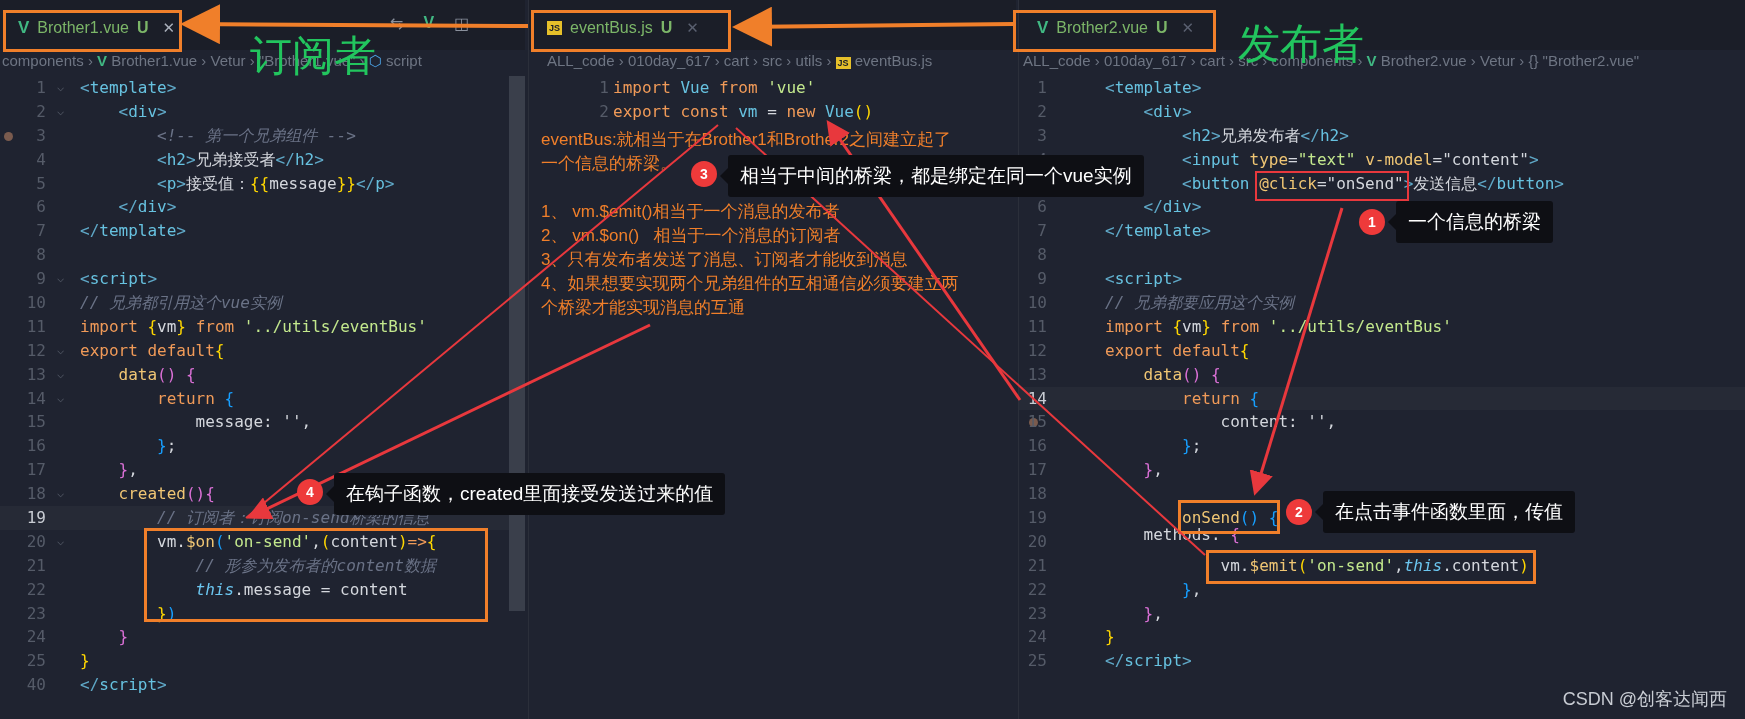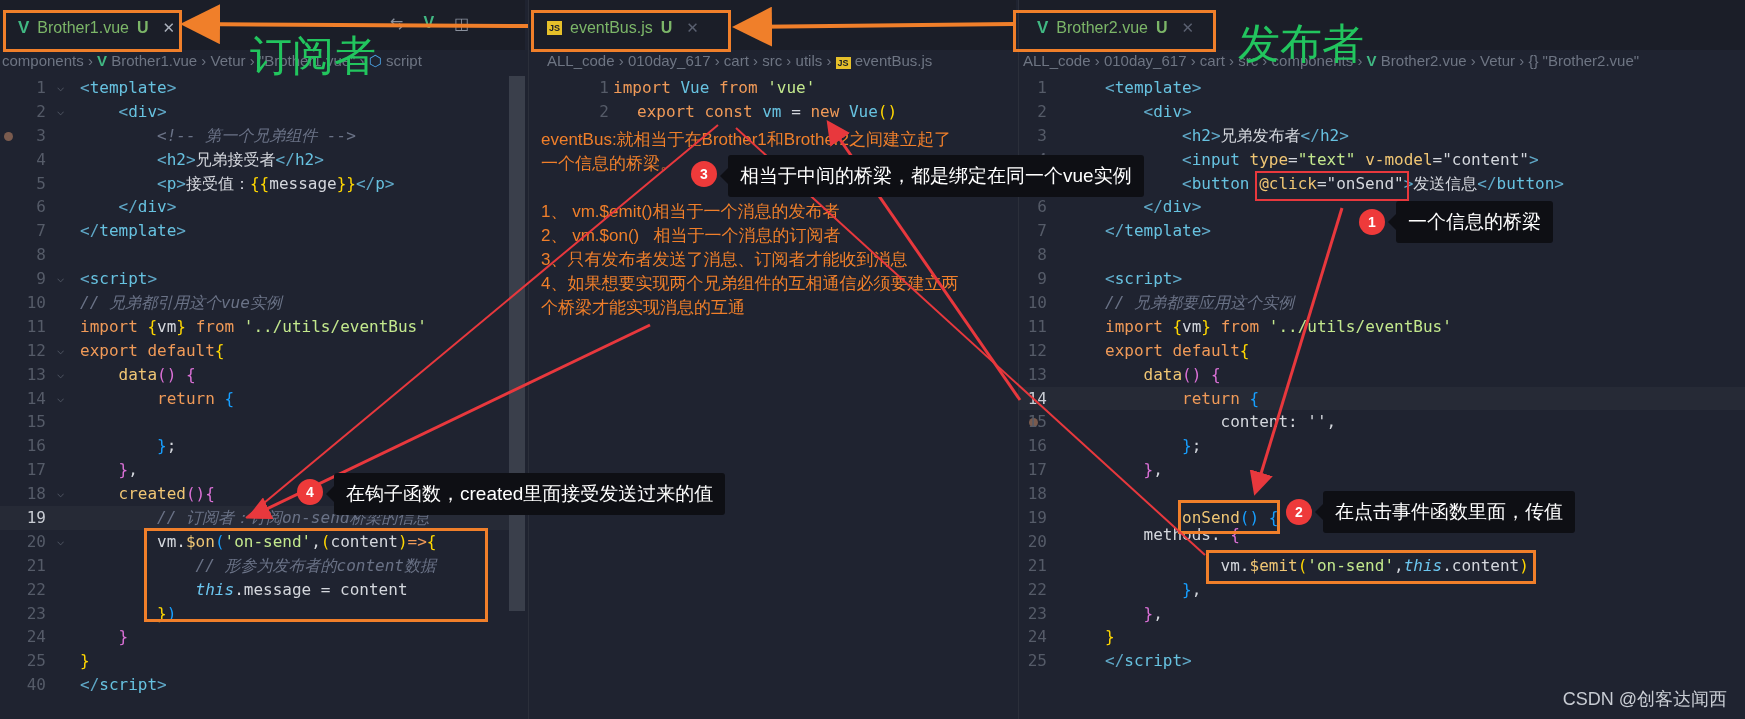--- a/index.html
+++ b/index.html
@@ -75,21 +75,21 @@
     <div class="line"><span class="ln">5</span><span class="txt">        <span class="tg">&lt;</span><span class="tn">p</span><span class="tg">&gt;</span><span>接受值：</span><span class="br1">{{</span><span>message</span><span class="br1">}}</span><span class="tg">&lt;/</span><span class="tn">p</span><span class="tg">&gt;</span></span></div>
     <div class="line"><span class="ln">6</span><span class="txt">    <span class="tg">&lt;/</span><span class="tn">div</span><span class="tg">&gt;</span></span></div>
     <div class="line"><span class="ln">7</span><span class="txt"><span class="tg">&lt;/</span><span class="tn">template</span><span class="tg">&gt;</span></span></div>
     <div class="line"><span class="ln">8</span></div>
     <div class="line"><span class="ln">9</span><span class="fold">⌵</span><span class="txt"><span class="tg">&lt;</span><span class="tn">script</span><span class="tg">&gt;</span></span></div>
     <div class="line"><span class="ln">10</span><span class="txt"><span class="cm">// 兄弟都引用这个vue实例</span></span></div>
     <div class="line"><span class="ln">11</span><span class="txt"><span class="kw">import</span> <span class="br1">{</span>vm<span class="br1">}</span> <span class="kw">from</span> <span class="st">'../utils/eventBus'</span></span></div>
     <div class="line"><span class="ln">12</span><span class="fold">⌵</span><span class="txt"><span class="kw">export default</span><span class="br1">{</span></span></div>
     <div class="line"><span class="ln">13</span><span class="fold">⌵</span><span class="txt">    <span class="fn">data</span><span class="br2">()</span> <span class="br2">{</span></span></div>
     <div class="line"><span class="ln">14</span><span class="fold">⌵</span><span class="txt">        <span class="kw">return</span> <span class="br3">{</span></span></div>
-    <div class="line"><span class="ln">15</span></div>
+    <div class="line"><span class="ln">15</span><span class="txt">            <span>message: '',</span></span></div>
     <div class="line"><span class="ln">16</span><span class="txt">        <span class="br3">}</span>;</span></div>
     <div class="line"><span class="ln">17</span><span class="txt">    <span class="br2">}</span>,</span></div>
     <div class="line"><span class="ln">18</span><span class="fold">⌵</span><span class="txt">    <span class="fn">created</span><span class="br2">()</span><span class="br2">{</span></span></div>
     <div class="line cur"><span class="ln" style="color:#c8ccd3">19</span><span class="txt">        <span class="cm">// 订阅者：订阅on-send桥梁的信息</span></span></div>
     <div class="line"><span class="ln">20</span><span class="fold">⌵</span><span class="txt">        vm.<span class="fn">$on</span><span class="br3">(</span><span class="st">'on-send'</span>,<span class="br1">(</span>content<span class="br1">)</span><span class="kw">=&gt;</span><span class="br1">{</span></span></div>
     <div class="line"><span class="ln">21</span><span class="txt">            <span class="cm">// 形参为发布者的content数据</span></span></div>
     <div class="line"><span class="ln">22</span><span class="txt">            <span class="ths">this</span><span>.message = content</span></span></div>
     <div class="line"><span class="ln">23</span><span class="txt">        <span class="br1">}</span><span class="br3">)</span></span></div>
     <div class="line"><span class="ln">24</span><span class="txt">    <span class="br2">}</span></span></div>
     <div class="line"><span class="ln">25</span><span class="txt"><span class="br1">}</span></span></div>
@@ -111,21 +111,21 @@
     <span>ALL_code</span> ›
     <span>010day_617</span> ›
     <span>cart</span> ›
     <span>src</span> ›
     <span>utils</span> ›
     <span class="js">JS</span>
     <span>eventBus.js</span>
   </div>
   <div class="code" style="left:0;">
     <div class="line"><span class="ln" style="width:80px;">1</span><span class="txt" style="left:84px;"><span class="kw">import</span> <span class="tn">Vue</span> <span class="kw">from</span> <span class="st">'vue'</span></span></div>
-    <div class="line"><span class="ln" style="width:80px;">2</span><span class="txt" style="left:84px;margin-left:24px;"><span class="kw">export const</span> <span class="tn">vm</span> = <span class="kw">new</span> <span class="tn">Vue</span><span class="br1">()</span></span></div>
+    <div class="line"><span class="ln" style="width:80px;">2</span><span class="txt" style="left:84px;"><span class="kw">export const</span> <span class="tn">vm</span> = <span class="kw">new</span> <span class="tn">Vue</span><span class="br1">()</span></span></div>
   </div>
   <div class="note" style="left:12px;top:128px;">eventBus:就相当于在Brother1和Brother2之间建立起了
 一个信息的桥梁。</div>
   <div class="note" style="left:12px;top:200px;">1、 vm.$emit()相当于一个消息的发布者
 2、 vm.$on()   相当于一个消息的订阅者
 3、只有发布者发送了消息、订阅者才能收到消息
 4、如果想要实现两个兄弟组件的互相通信必须要建立两
 个桥梁才能实现消息的互通</div>
 </div>
 

